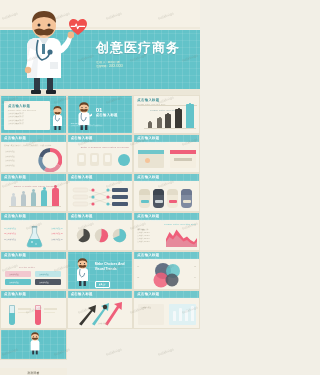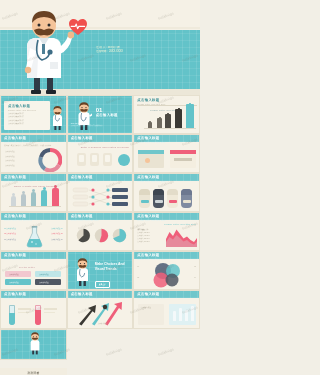--- a/index.html
+++ b/index.html
@@ -138,20 +138,21 @@
 
       <path d="M18 15 q0 -12 12 -12 q12 0 12 12 q-4 -6 -12 -6 q-8 0 -12 6 Z" fill="#6a4224"></path>
 
       <circle cx="25" cy="17" r="1.5" fill="#2f2f2f"></circle>
       <circle cx="35" cy="17" r="1.5" fill="#2f2f2f"></circle>
 
       <path d="M20 22 q5 -3 10 0 q5 -3 10 0 q-2 7 -10 5 q-8 2 -10 -5 Z" fill="#6a4224"></path>
     </svg>
 
     <div class="hero-title-wrap">
+      <div class="t-line1">创意医疗商务</div>
       <div class="t-sub">
         <div>汇 报 人：xxx设计师</div>
         <div>汇报时间：20XX.XXXX</div>
       </div>
     </div>
   </div>
 
   <div class="grid">
 
     <div class="row">

